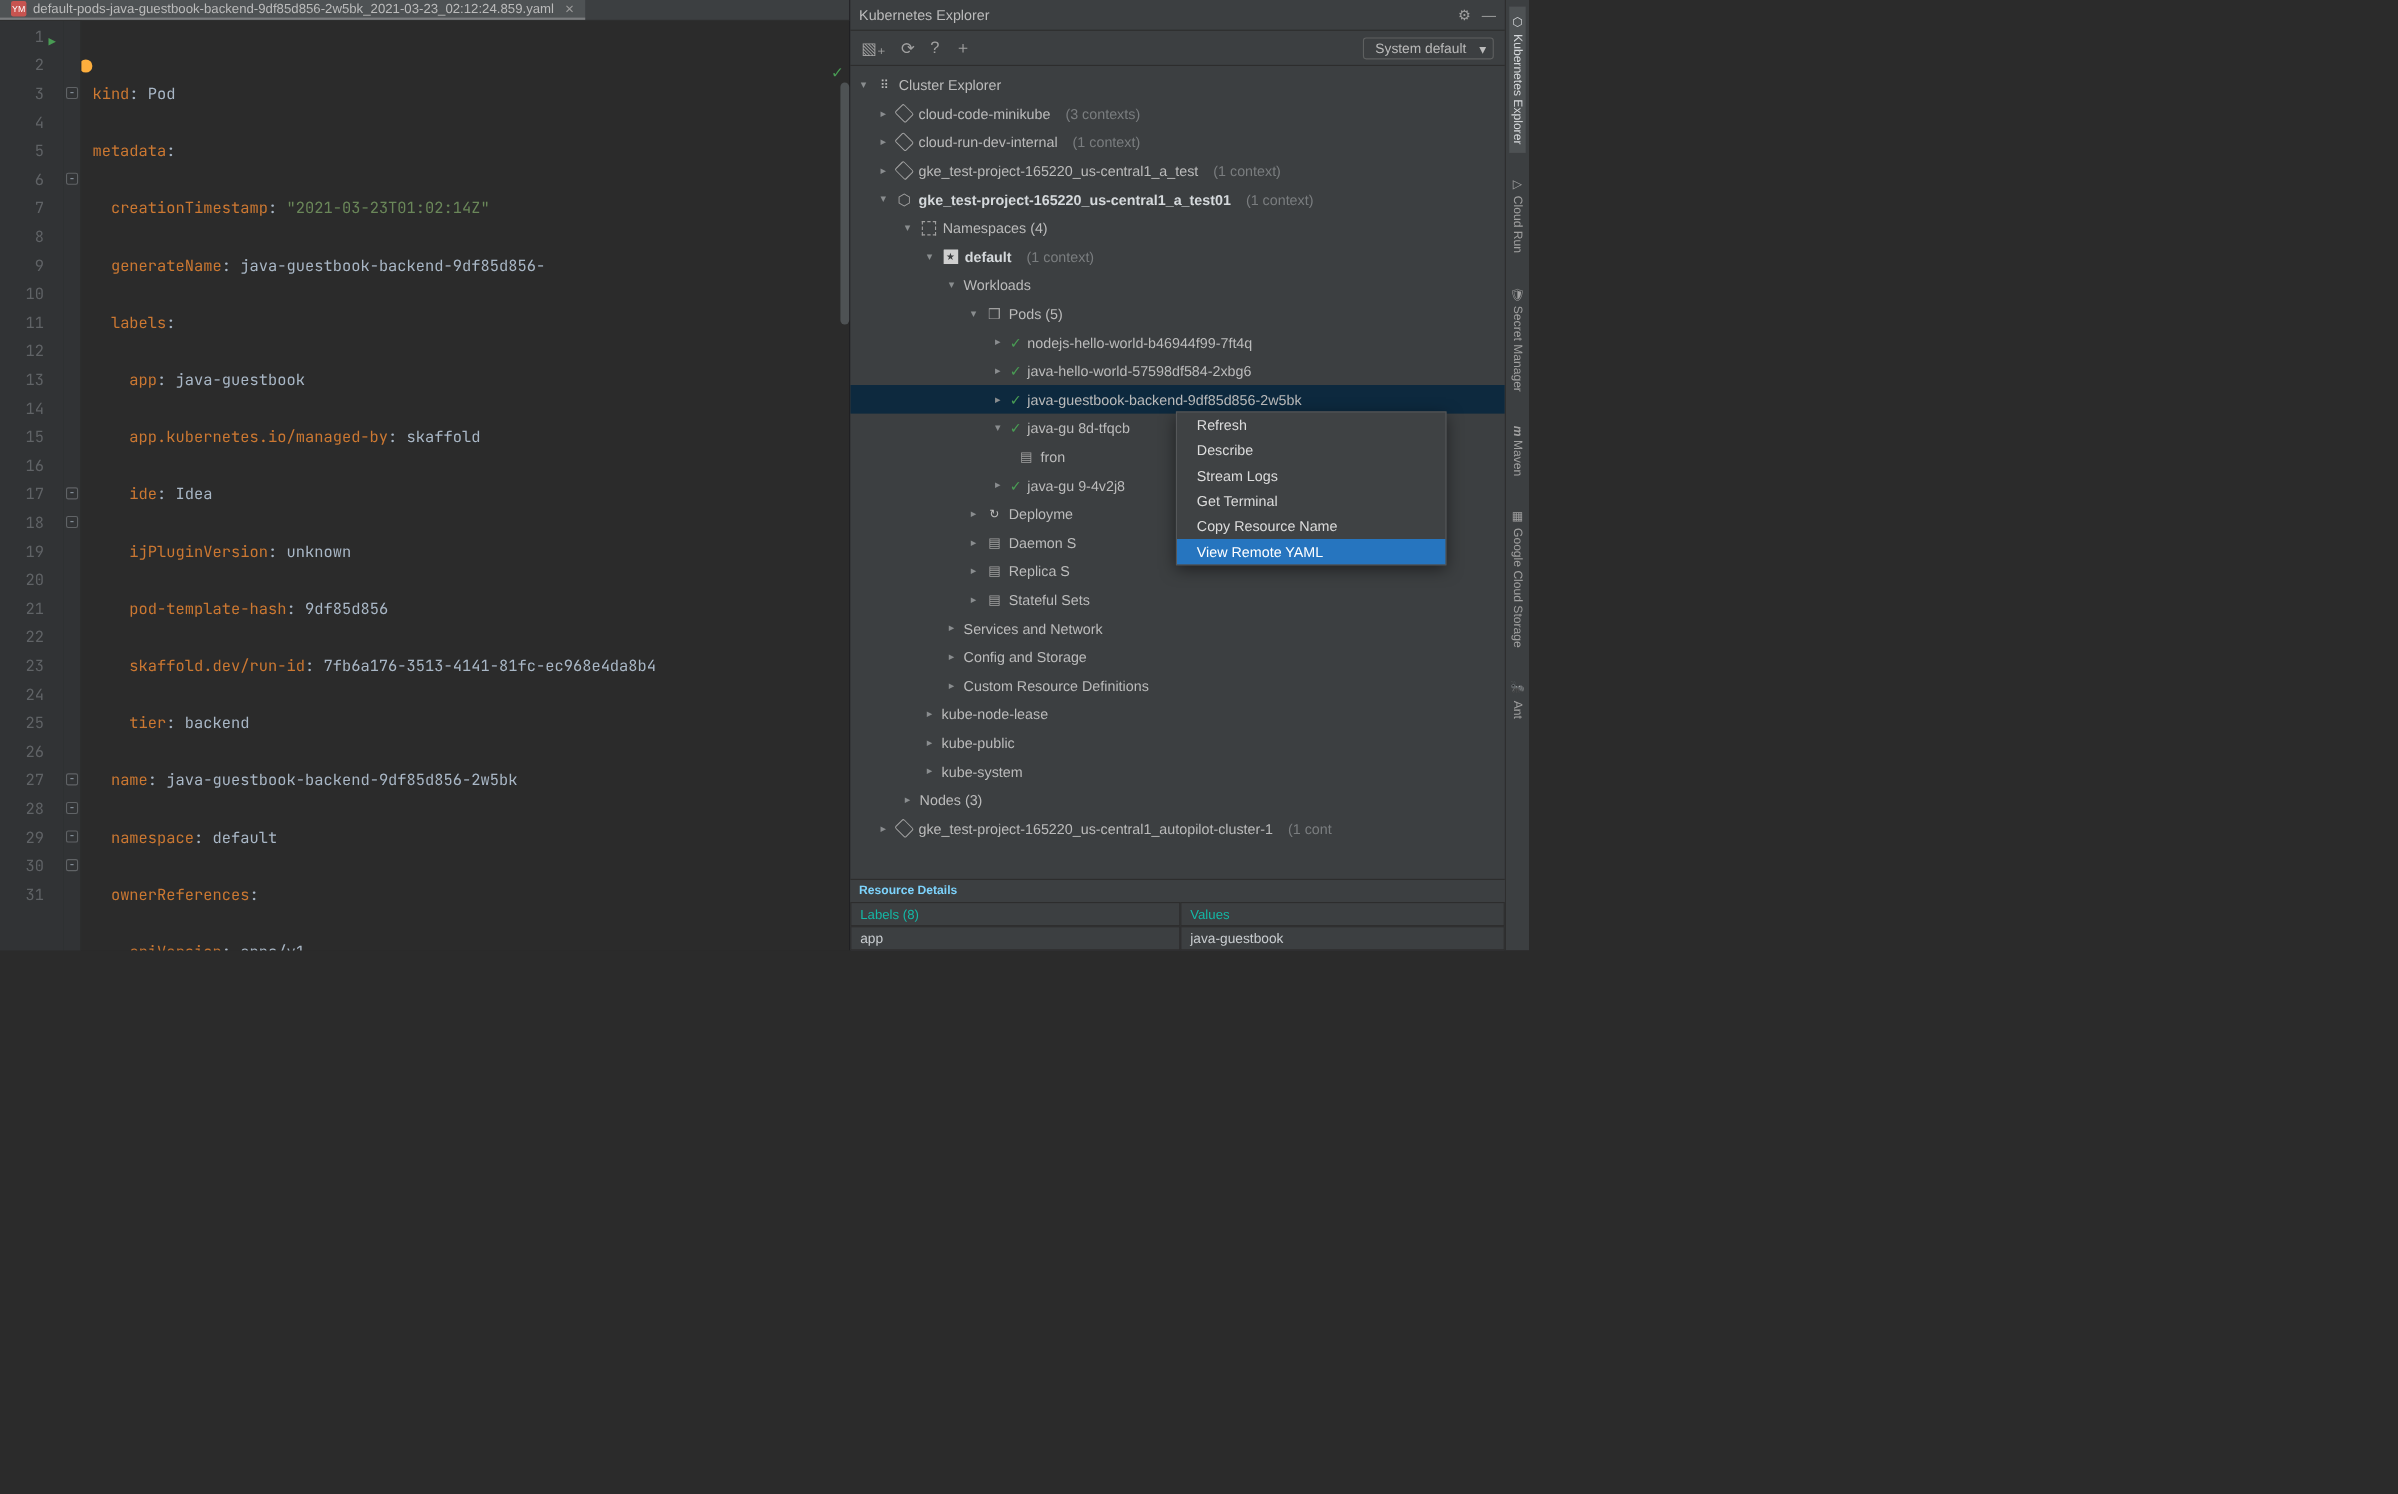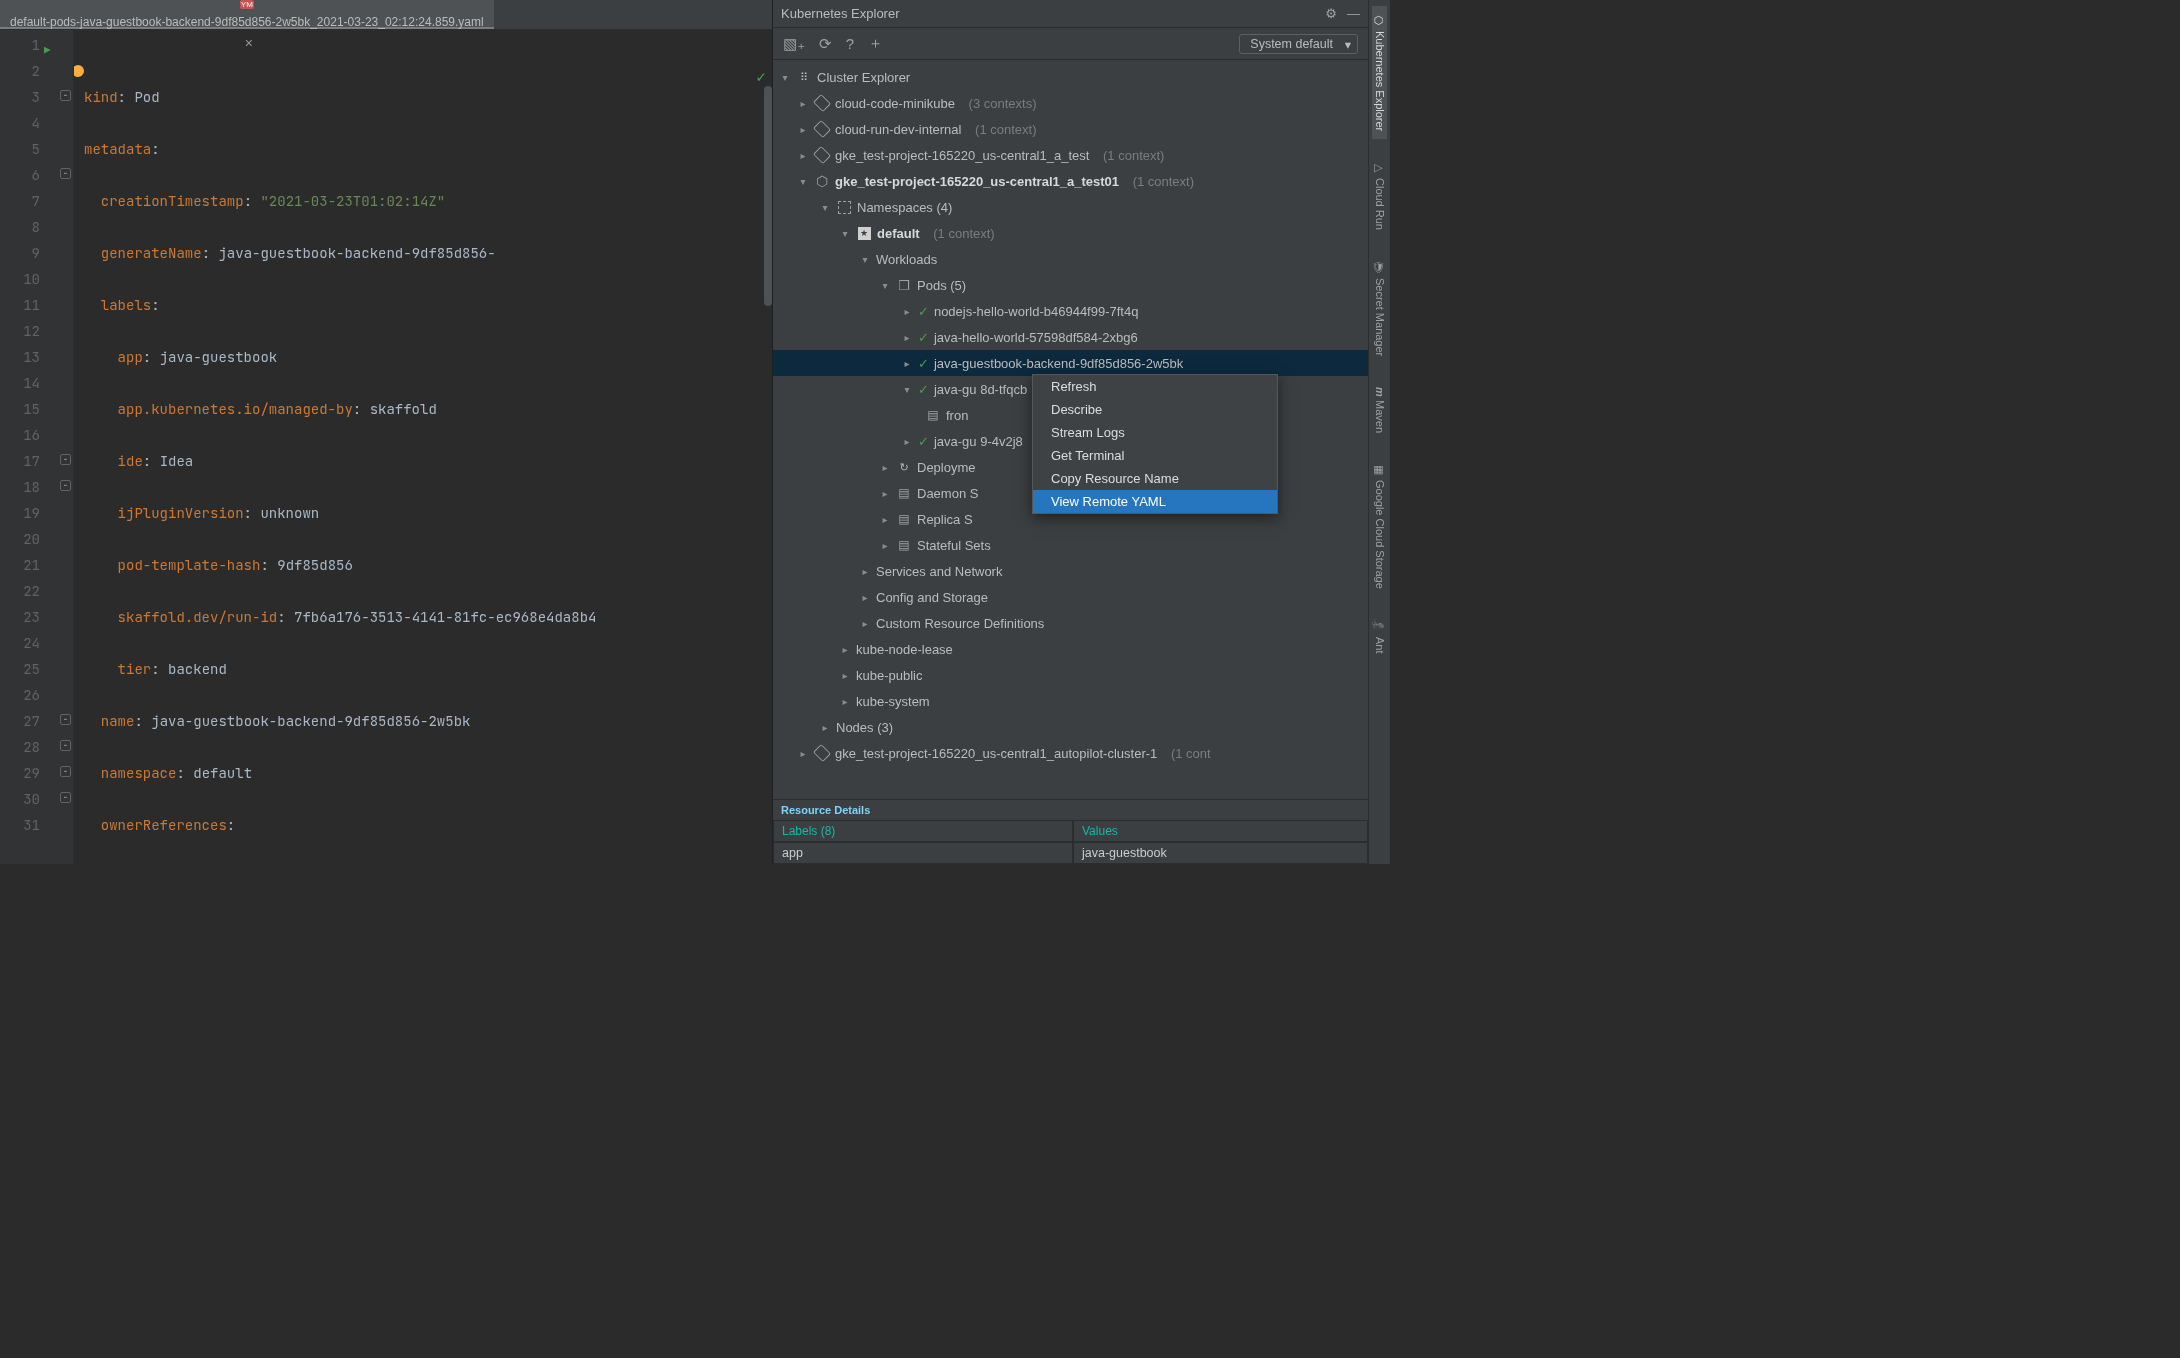--- a/index.html
+++ b/index.html
@@ -36,21 +36,20 @@
   .tab {
     display: flex;
     align-items: center;
     gap: 6px;
     padding: 0 10px;
     background: #4e5254;
     color: #bbbbbb;
     border-bottom: 2px solid #7a7c7e;
     font-size: 12px;
     cursor: pointer;
-    flex-direction: column;
   }
   .tab-icon {
     width: 14px; height: 14px;
     background: #c75450;
     font-size: 8px;
     color: #fff;
     display: flex; align-items: center; justify-content: center;
     border-radius: 2px;
   }
   .tab-close { color: #999; font-size: 14px; margin-left: 4px; }
@@ -229,21 +228,21 @@
   .ok { color: #499c54; font-size: 13px; }
   .bold { color: #d5d9dc; font-weight: 600; }
   .dim { color: #7a7d7f; }
   .selrow {
     background: #0d293e;
   }
   .node.selrow { background:#0d293e; }
   
   .ctx {
     position: absolute;
-    left: 1032px; top: 374px;
+    left: 1069px; top: 374px;
     width: 246px;
     background: #3f4244;
     border: 1px solid #555759;
     box-shadow: 0 4px 14px rgba(0,0,0,.5);
     z-index: 20;
     font-size: 13px;
     color: #dcdcdc;
   }
   .ctx-item { padding: 4px 18px; cursor: pointer; }
   .ctx-item.active { background: #2675bf; color: #fff; }

